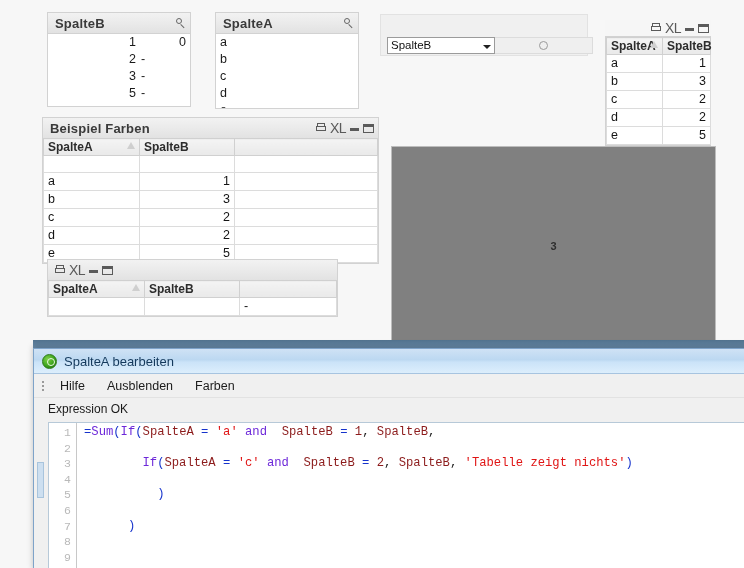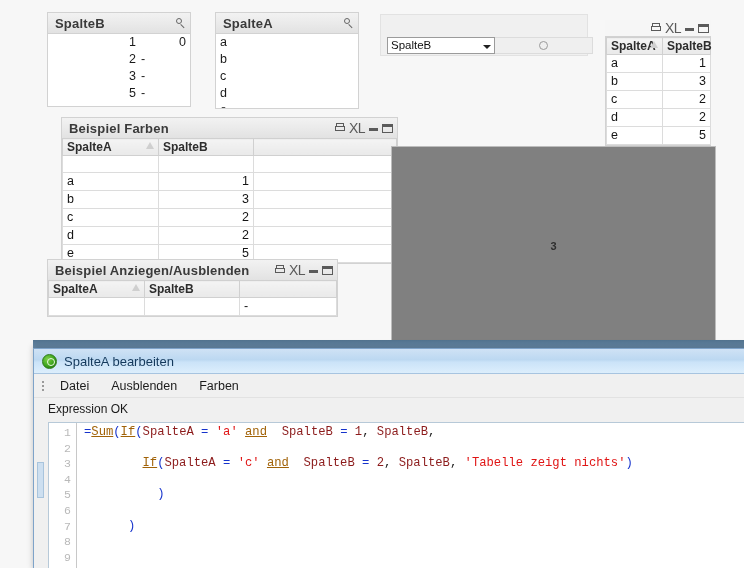--- a/index.html
+++ b/index.html
@@ -189,21 +189,21 @@
     text-align: right; padding-right: 5px;
     font-family: "Liberation Mono", monospace; font-size: 11.5px;
     color: #b9b9b9; line-height: 15.6px; padding-top: 2px;
   }
   .code {
     flex: 1 1 auto; padding: 2px 0 0 7px;
     font-family: "Liberation Mono", monospace;
     font-size: 12.2px; line-height: 15.6px;
     color: #1a1a1a; white-space: pre;
   }
-  .code .kw { color: #a16207; text-decoration: underline; }
+  .code .kw { color: #6d28d9; }
   .code .fld { color: #8c1b1b; }
   .code .str { color: #e01414; }
   .code .num { color: #8c1b1b; }
   .code .par { color: #1633cc; }
   .code .pun { color: #1a1a1a; }
   .scroll-left {
     position: absolute; left: 0; top: 73px; bottom: 0; width: 13px;
     background: #f0f0f0;
   }
   .scroll-left .thumb {
@@ -335,21 +335,21 @@
           </tr>
           <tr>
             <td>e</td>
             <td class="num">5</td>
           </tr>
         </tbody>
       </table>
     </div>
   </div>
 
-  <div class="qv-obj" style="left:28px; top:117px; width:337px;">
+  <div class="qv-obj" style="left:9px; top:117px; width:337px;">
     <div class="qv-caption">
       <span class="title">Beispiel Farben</span>
       <span class="cap-icons">
         <span class="cap-ic ic-print">
             <i></i>
             <b></b>
           </span>
         <span class="cap-ic ic-xl">XL</span>
         <span class="cap-ic ic-min">
             <b></b>
@@ -405,21 +405,20 @@
             <td class="num">5</td>
             <td></td>
           </tr>
         </tbody>
       </table>
     </div>
   </div>
 
   <div class="qv-obj" style="left:14px; top:259px; width:291px;">
     <div class="qv-caption">
-      <span class="title">Beispiel Anziegen/Ausblenden</span>
       <span class="cap-icons">
         <span class="cap-ic ic-print">
             <i></i>
             <b></b>
           </span>
         <span class="cap-ic ic-xl">XL</span>
         <span class="cap-ic ic-min">
             <b></b>
           </span>
         <span class="cap-ic ic-max"></span>
@@ -468,21 +467,21 @@
             <b></b>
           </span>
       </span>
     </div>
 
     <div class="win-menu">
       <span class="grip">
           <i></i>
           <b></b>
         </span>
-      <span class="menu-item">Datei</span>
+      <span class="menu-item">Hilfe</span>
       <span class="menu-item">Ausblenden</span>
       <span class="menu-item">Farben</span>
     </div>
 
     <div class="win-status">Expression OK</div>
 
     <div class="scroll-left">
       <div class="thumb"></div>
     </div>
 

